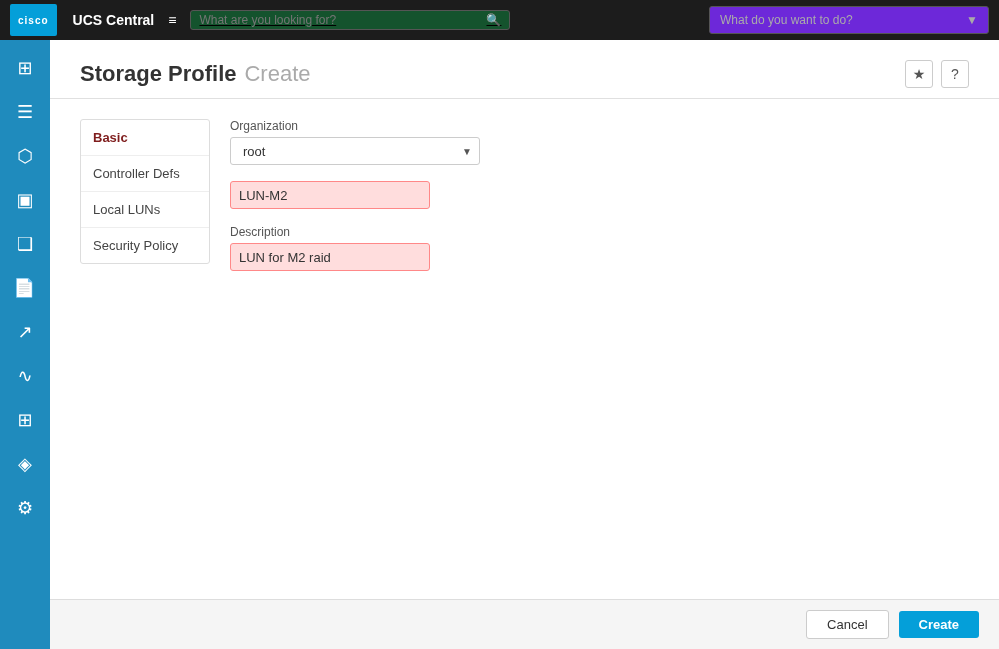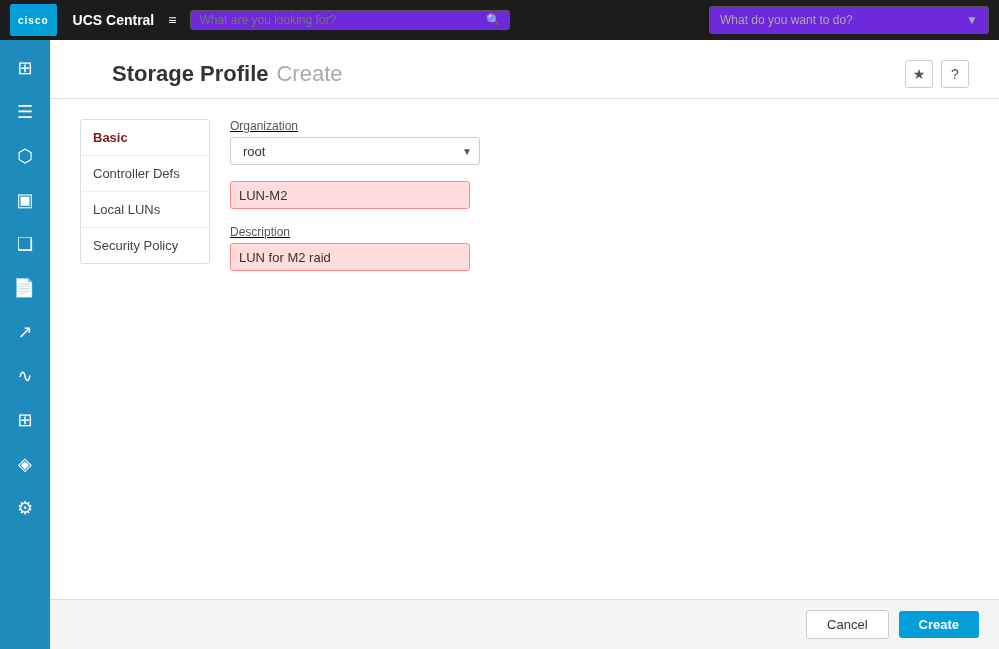--- a/index.html
+++ b/index.html
@@ -15,22 +15,22 @@
     }
     .cisco-logo {
       display: flex; align-items: center; gap: 4px;
       background: #049fd9; padding: 4px 8px; border-radius: 2px;
       height: 32px;
     }
     .cisco-logo-text { color: white; font-size: 10px; font-weight: bold; letter-spacing: 1px; }
     .app-title { color: white; font-size: 14px; font-weight: bold; margin-left: 6px; }
     .search-box {
       display: flex; align-items: center;
-      background: #6d28d9; border: 1px solid #555; border-radius: 3px;
-      padding: 0 8px; height: 20px; width: 320px;
+      background: #14532d; border: 1px solid #555; border-radius: 3px;
+      padding: 0 8px; height: 20px; width: 320px; text-decoration: underline;
     }
     .search-box input {
       background: transparent; border: none; outline: none;
       color: #aaa; font-size: 12px; flex: 1;
     }
     .search-icon-wrap { color: #aaa; font-size: 12px; }
     .menu-icon { color: white; font-size: 14px; cursor: pointer; padding: 0 4px; }
     .action-dropdown {
       display: flex; align-items: center;
       background: #6d28d9; border: 1px solid #555; border-radius: 3px;
@@ -54,21 +54,21 @@
 
     
     .content-area { flex: 1; display: flex; flex-direction: column; background: white; }
 
     
     .page-header {
       padding: 20px 30px 10px 30px;
       display: flex; align-items: center; justify-content: space-between;
       border-bottom: 1px solid #e0e0e0;
     }
-    .page-title-wrap { display: flex; align-items: baseline; gap: 8px; margin-left: 32px; }
+    .page-title-wrap { display: flex; align-items: baseline; gap: 8px; }
     .page-title { font-size: 22px; font-weight: bold; color: #333; }
     .page-subtitle { font-size: 22px; color: #aaa; }
     .header-actions { display: flex; gap: 8px; }
     .icon-btn {
       width: 28px; height: 28px; border: 1px solid #ccc; background: white;
       border-radius: 3px; cursor: pointer; display: flex; align-items: center;
       justify-content: center; color: #555; font-size: 14px;
     }
 
     
@@ -78,25 +78,25 @@
     .left-nav { width: 130px; border: 1px solid #ddd; border-radius: 3px; height: fit-content; }
     .left-nav-item {
       padding: 10px 12px; cursor: pointer; border-bottom: 1px solid #eee;
       font-size: 13px; color: #444;
     }
     .left-nav-item:last-child { border-bottom: none; }
     .left-nav-item.active { color: #7f1d1d; font-weight: bold; }
 
     
     .form-area { flex: 1; }
-    .form-group { margin-bottom: 16px; text-decoration: underline; }
+    .form-group { margin-bottom: 16px; }
     .form-label { font-size: 12px; color: #555; margin-bottom: 4px; display: block; }
     .form-label.required::after { content: ' *'; color: red; }
     .form-control {
-      width: 240px; height: 28px; border: 1px solid #ccc; border-radius: 3px;
+      width: 200px; height: 28px; border: 1px solid #ccc; border-radius: 3px;
       padding: 0 8px; font-size: 13px; color: #333; outline: none;
     }
     .form-control.highlighted { background: #fdd; border-color: #f88; }
     .select-wrap { position: relative; display: inline-block; }
     .select-wrap select {
       width: 250px; height: 28px; border: 1px solid #ccc; border-radius: 3px;
       padding: 0 12px; font-size: 13px; color: #333; outline: none;
       appearance: none; background: white; cursor: pointer;
     }
     .select-arrow {

